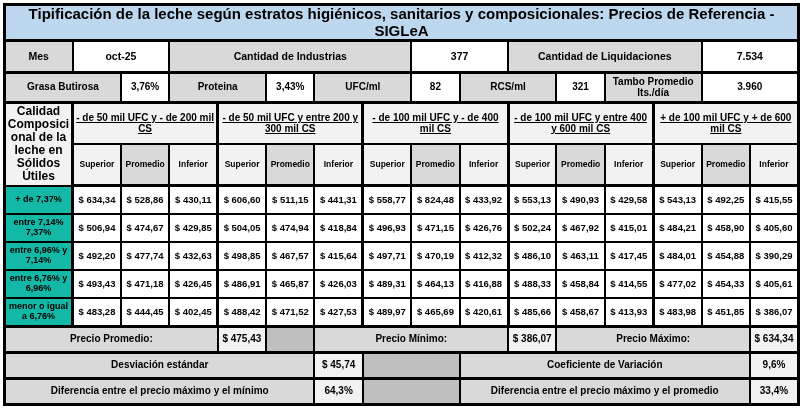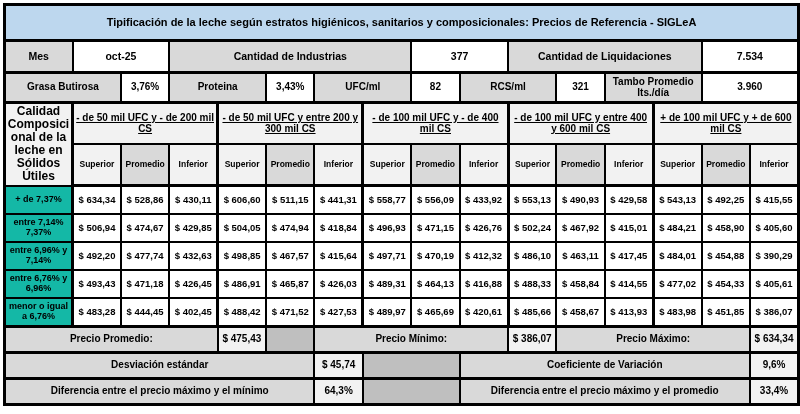--- a/index.html
+++ b/index.html
@@ -16,21 +16,21 @@
   td {
     border: 2px solid #000;
     text-align: center; vertical-align: middle;
     font-weight: bold; line-height: 1.08;
     padding: 0 1px; overflow: hidden;
     word-wrap: break-word;
   }
   .gb  { border-right-width: 3px; }              
   tr.sep td { border-bottom-width: 3px; }        
 
-  .titlecell { background: #BDD7EE; font-size: 11px; height: 33px; }
+  .titlecell { background: #BDD7EE; font-size: 15px; height: 33px; }
   .lab  { background: #D9D9D9; font-size: 10.5px; }
   .val  { background: #FFFFFF; font-size: 10.5px; }
   tr.r2 td { height: 29px; margin-top: 6px; }
   tr.r3 td { height: 27px; font-size: 10px; }
 
   .corner { background: #F2F2F2; font-size: 12px; margin-top: 36px; }
   .gh   { background: #F2F2F2; font-size: 10px; height: 39px; text-decoration: underline; }
   .sh   { background: #F2F2F2; font-size: 8.5px; height: 39px; }
   .prom { background: #D9D9D9; }
 
@@ -122,21 +122,21 @@
 
   <tr class="dr">
     <td class="rl gb">+ de 7,37%</td>
     <td class="v">$ 634,34</td>
     <td class="v">$ 528,86</td>
     <td class="v gb">$ 430,11</td>
     <td class="v">$ 606,60</td>
     <td class="v">$ 511,15</td>
     <td class="v gb">$ 441,31</td>
     <td class="v">$ 558,77</td>
-    <td class="v">$ 556,09</td>
+    <td class="v">$ 824,48</td>
     <td class="v gb">$ 433,92</td>
     <td class="v">$ 553,13</td>
     <td class="v">$ 490,93</td>
     <td class="v gb">$ 429,58</td>
     <td class="v">$ 543,13</td>
     <td class="v">$ 492,25</td>
     <td class="v">$ 415,55</td>
   </tr>
 
   <tr class="dr">

